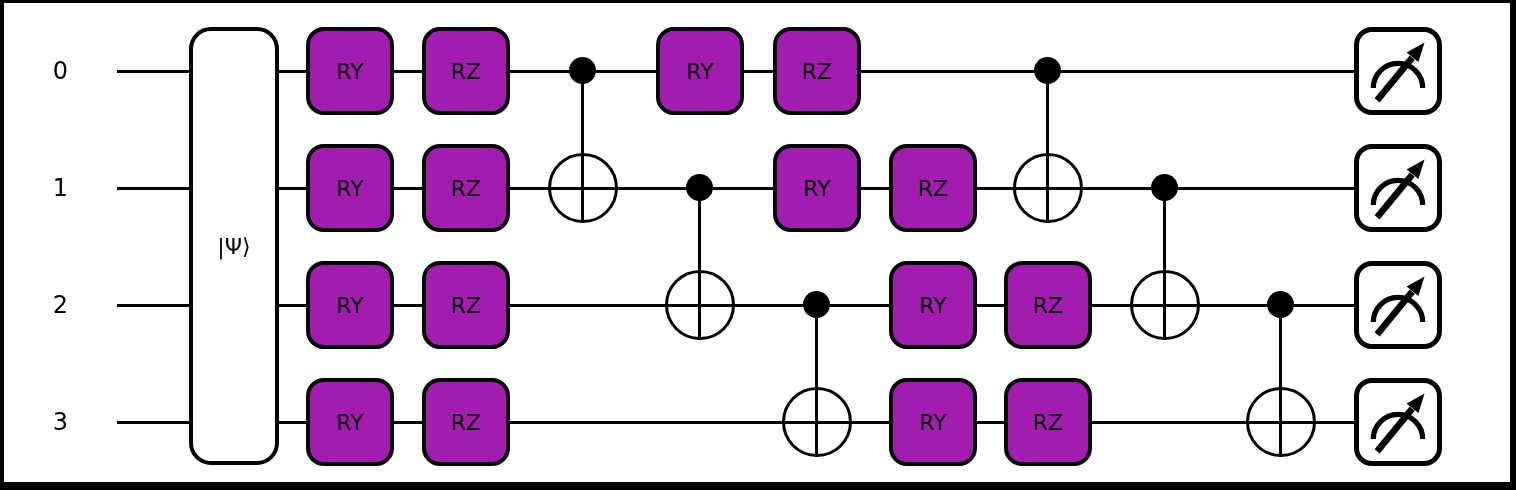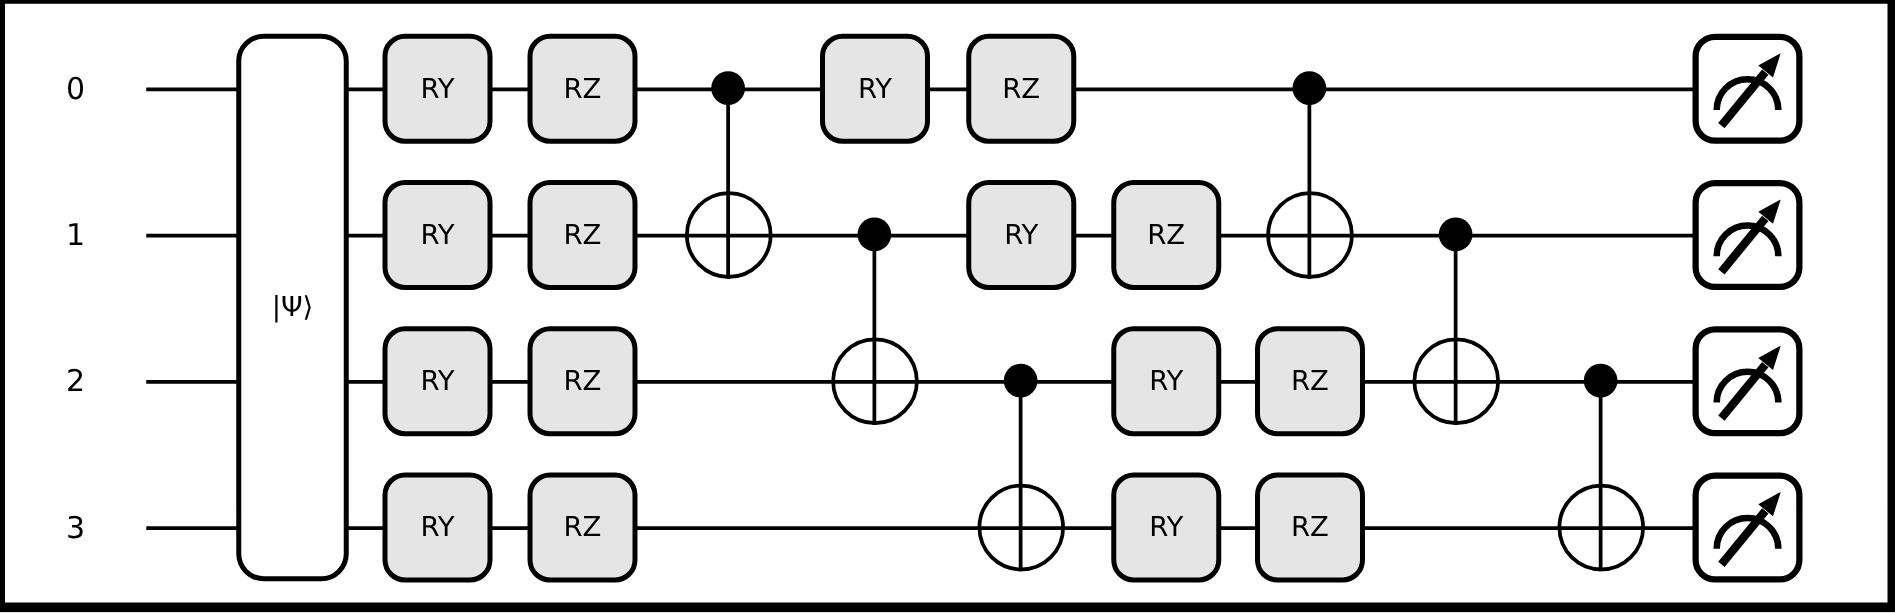--- a/index.html
+++ b/index.html
@@ -13,21 +13,21 @@
     border-width:3px 6px 8px 4px;pointer-events:none;z-index:10;
   }
   .qlabel{
     position:absolute;left:20px;width:48px;height:32px;line-height:32px;
     text-align:right;font-size:24px;z-index:5;
   }
   .wire{position:absolute;left:117px;width:1240px;height:2.5px;background:#000000;z-index:1;}
   .conn{position:absolute;width:3px;background:#000000;z-index:2;}
   .gate{
     position:absolute;width:88px;height:88px;box-sizing:border-box;
-    background:#e5e5e5;border:4.5px solid #000000;border-radius:18px;
+    background:#a21caf;border:4.5px solid #000000;border-radius:18px;
     display:flex;align-items:center;justify-content:center;
     font-size:22px;z-index:4;
   }
   .init{
     position:absolute;left:189px;top:27px;width:90px;height:438px;box-sizing:border-box;
     background:#ffffff;border:4.5px solid #000000;border-radius:22px;
     display:flex;align-items:center;justify-content:center;font-size:22px;z-index:4;
   }
   .dot{position:absolute;width:27px;height:27px;border-radius:50%;background:#000000;z-index:3;}
   .target{

